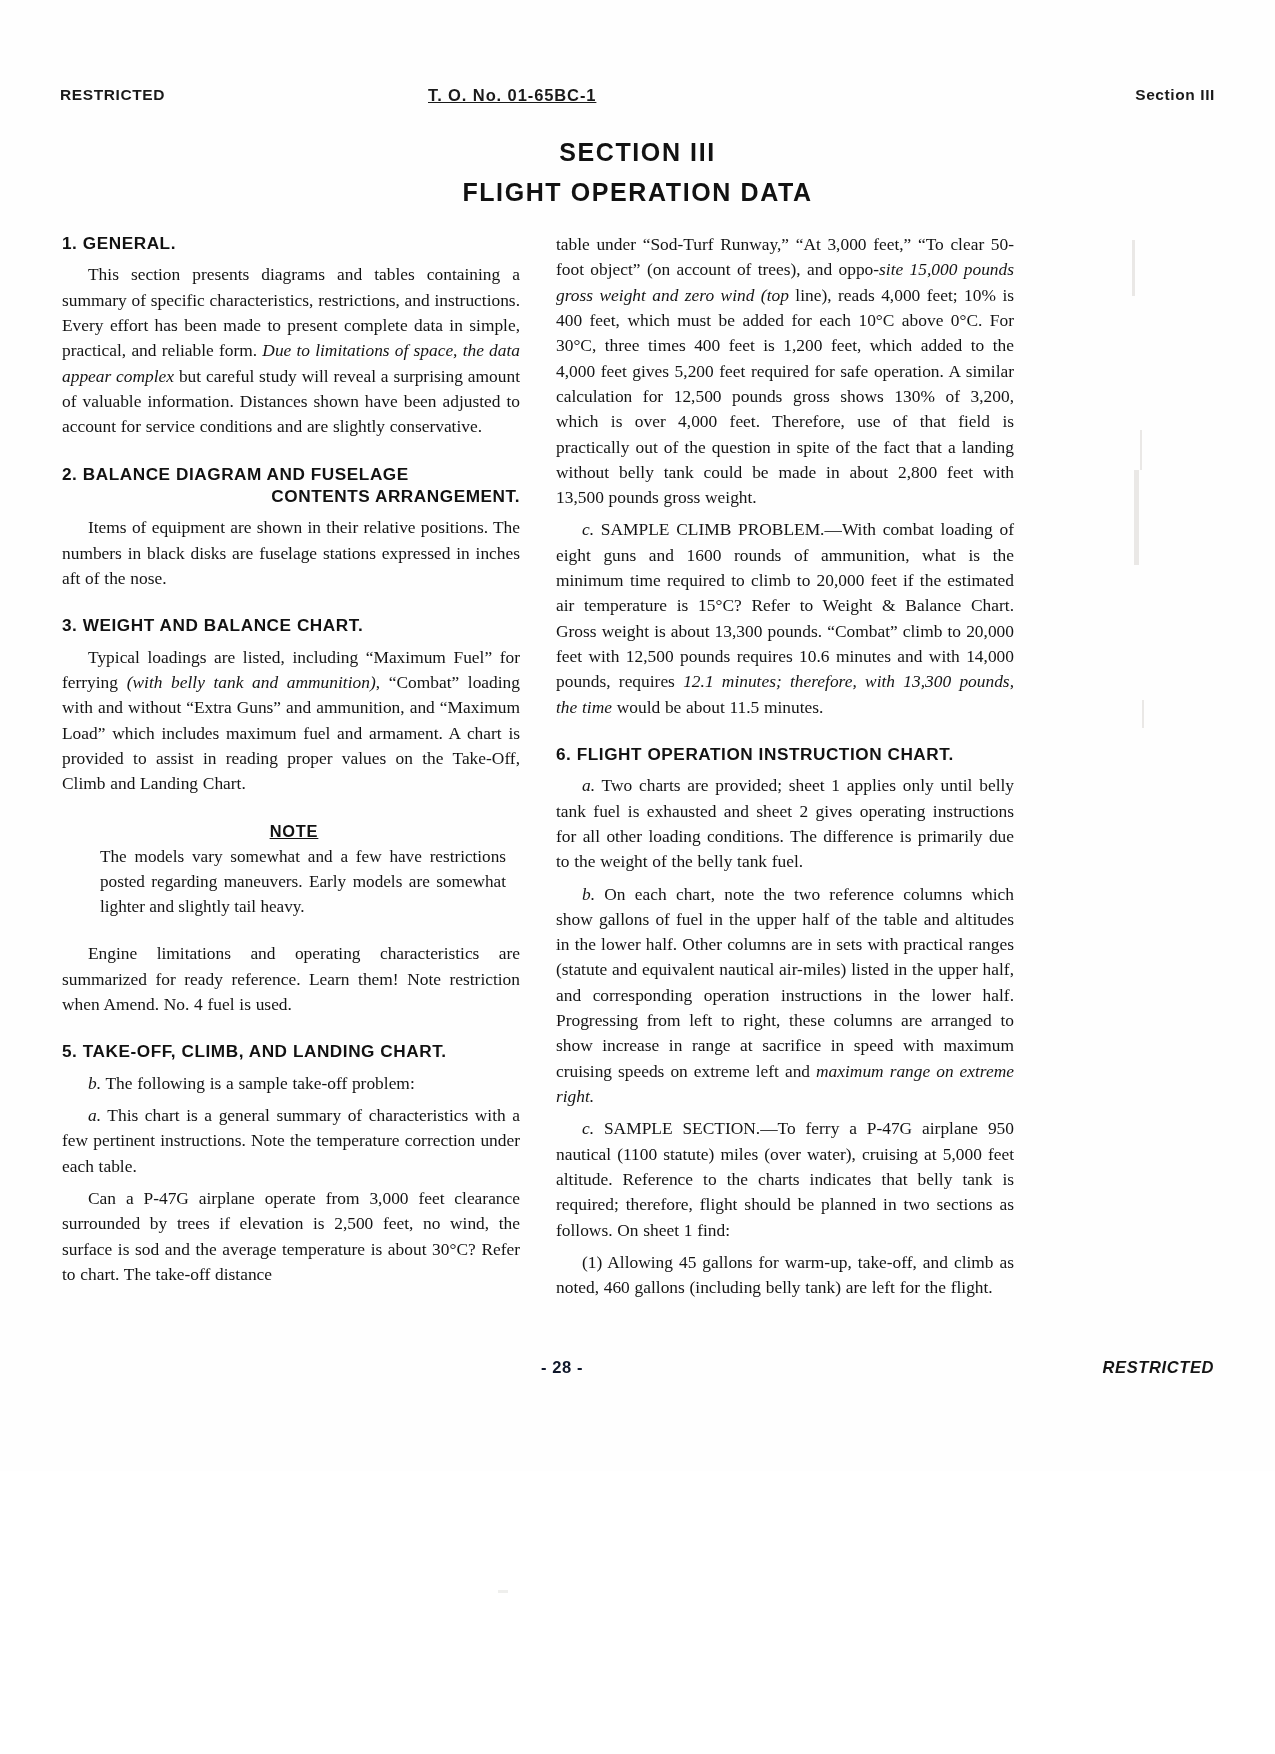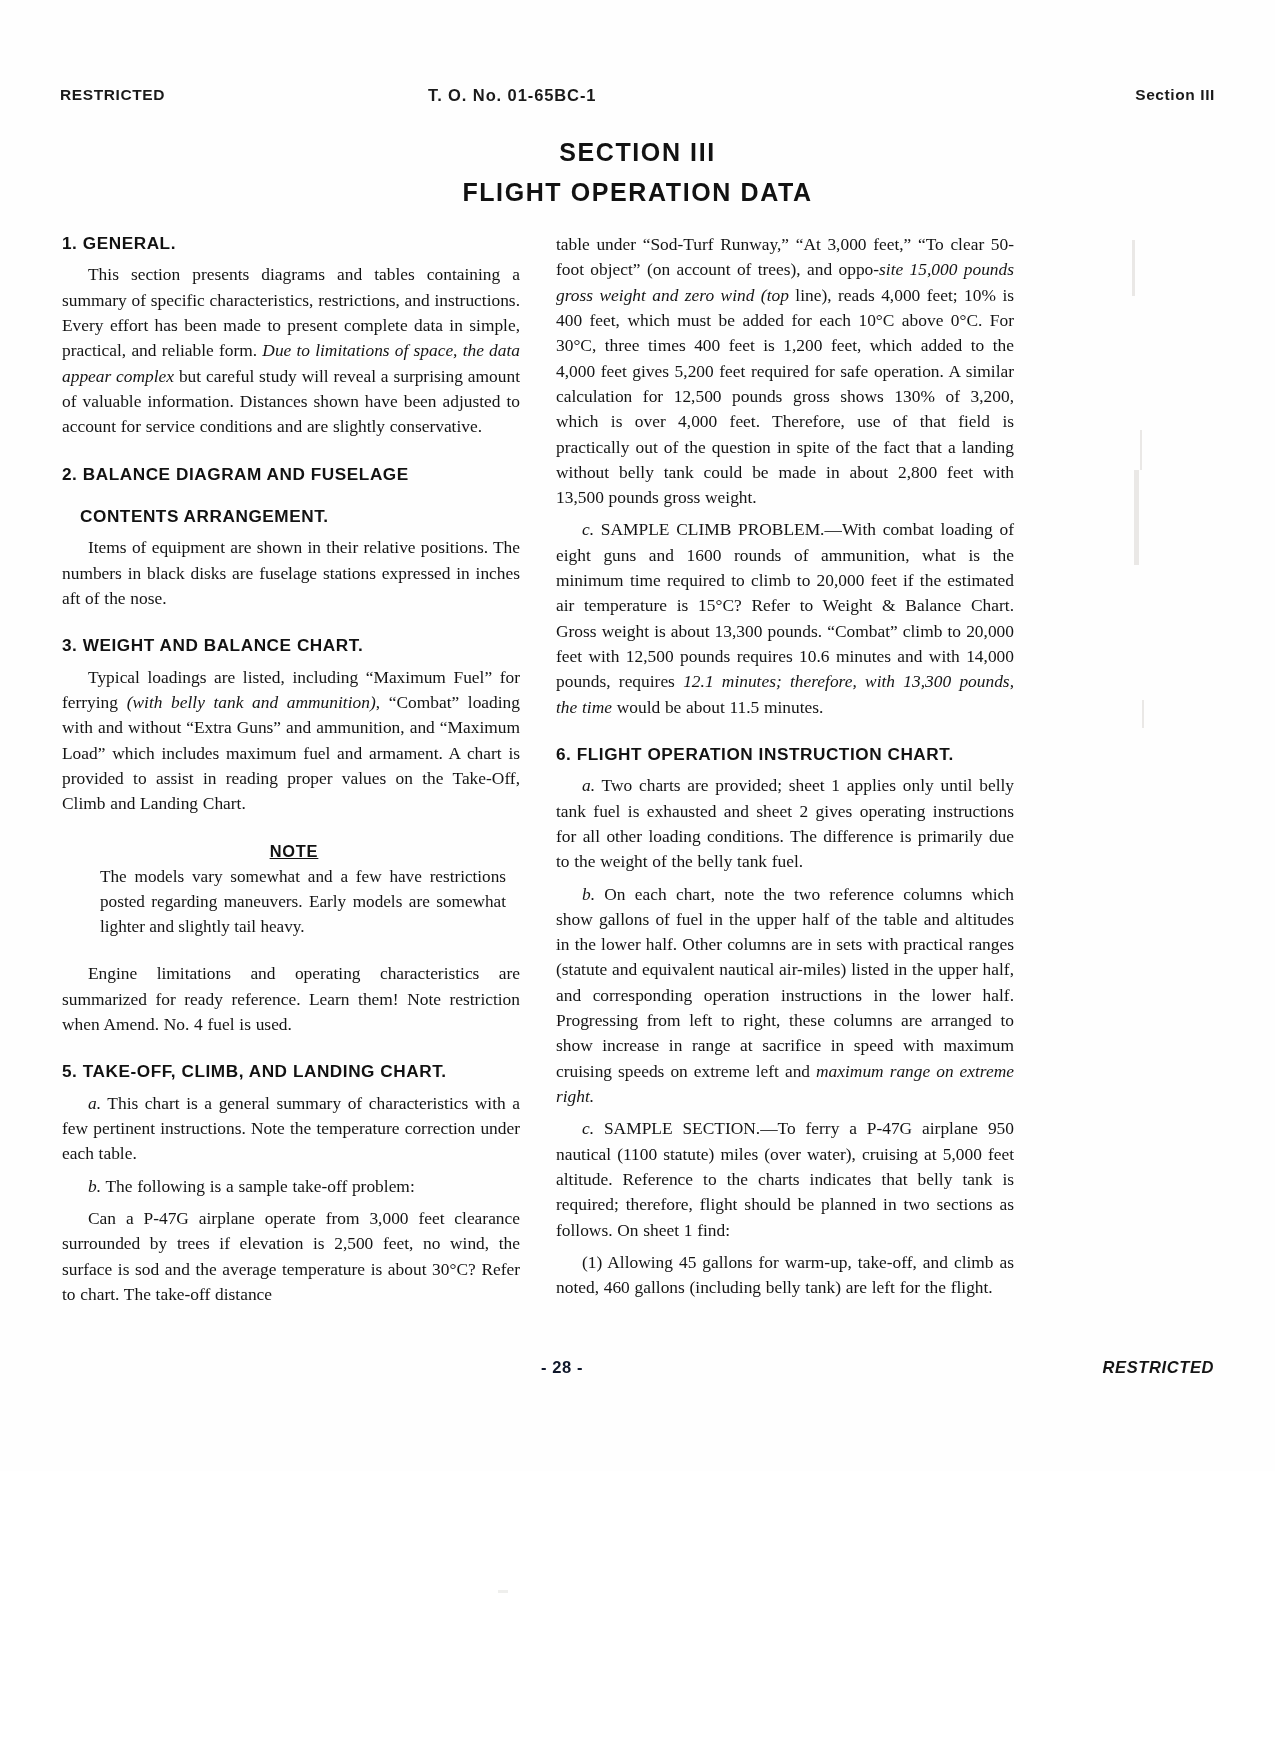--- a/index.html
+++ b/index.html
@@ -37,21 +37,21 @@
     position: absolute;
     top: 0;
     font-family: "Liberation Sans", sans-serif;
     font-weight: bold;
     font-size: 15.5px;
     letter-spacing: 0.6px;
     color: #1a1a1a;
     white-space: nowrap;
   }
   .rh-left  { left: 0; }
-  .rh-center{ left: 368px; font-size: 16.5px; letter-spacing: 0.9px; }
+  .rh-center{ left: 368px; font-size: 16.5px; letter-spacing: 0.9px; text-decoration: underline; }
   .rh-right { right: 0; text-align: right; }
 
   
   .title-block {
     position: absolute;
     left: 0;
     top: 138px;
     width: 1275px;
     text-align: center;
   }
@@ -94,23 +94,22 @@
     font-size: 17.2px;
     letter-spacing: 0.55px;
     color: #121212;
     margin: 23px 0 8px 0;
     line-height: 1.30;
   }
   h2.sec-head.first { margin-top: 0; }
   h2.sec-head.two-line { text-align: left; }
   h2.sec-head .line2 {
     display: block;
-    text-align: left;
+    text-align: right;
     padding-left: 18px;
-    margin-top: 20px;
   }
 
   p.body {
     font-size: 17.4px;
     line-height: 1.455;
     text-align: justify;
     text-justify: inter-word;
     margin: 0 0 7px 0;
     text-indent: 26px;
     word-spacing: 0.4px;
@@ -226,23 +225,23 @@
       <div class="note-block">
         <div class="note-label">NOTE</div>
         <p class="note-text">The models vary somewhat and a few have restrictions posted regarding maneuvers. Early models are somewhat lighter and slightly tail heavy.</p>
       </div>
 
 
       <p class="body">Engine limitations and operating characteristics are summarized for ready reference.  Learn them!  Note restriction when Amend. No. 4 fuel is used.</p>
 
       <h2 class="sec-head">5. TAKE-OFF, CLIMB, AND LANDING CHART.</h2>
 
+      <p class="body"><i>b.</i><span> The following is a sample take-off problem:</span></p>
+
       <p class="body"><i>a.</i><span> This chart is a general summary of characteristics with a few pertinent instructions.  Note the temperature correction under each table.</span></p>
-
-      <p class="body"><i>b.</i><span> The following is a sample take-off problem:</span></p>
 
       <p class="body">Can a P-47G airplane operate from 3,000 feet clearance surrounded by trees if elevation is 2,500 feet, no wind, the surface is sod and the average temperature is about 30°C?  Refer to chart.  The take-off distance</p>
 
     </div>
 
     <div class="col col-right">
 
       <p class="body noindent"><span>table under “Sod-Turf Runway,” “At 3,000 feet,” “To clear 50-foot object” (on account of trees), and oppo-</span><i>site 15,000 pounds gross weight and zero wind (top</i><span> line), reads 4,000 feet; 10% is 400 feet, which must be added for each 10°C above 0°C. For 30°C, three times 400 feet is 1,200 feet, which added to the 4,000 feet gives 5,200 feet required for safe operation.  A similar calculation for 12,500 pounds gross shows 130% of 3,200, which is over 4,000 feet. Therefore, use of that field is practically out of the question in spite of the fact that a landing without belly tank could be made in about 2,800 feet with 13,500 pounds gross weight.</span></p>
 
       <p class="body"><i>c.</i><span> SAMPLE CLIMB PROBLEM.</span><span>—With combat loading of eight guns and 1600 rounds of ammunition, what is the minimum time required to climb to 20,000 feet if the estimated air temperature is 15°C?  Refer to Weight &amp; Balance Chart.  Gross weight is about 13,300 pounds. “Combat” climb to 20,000 feet with 12,500 pounds requires 10.6 minutes and with 14,000 pounds, requires </span><i>12.1 minutes; therefore, with 13,300 pounds, the time</i><span> would be about 11.5 minutes.</span></p>

